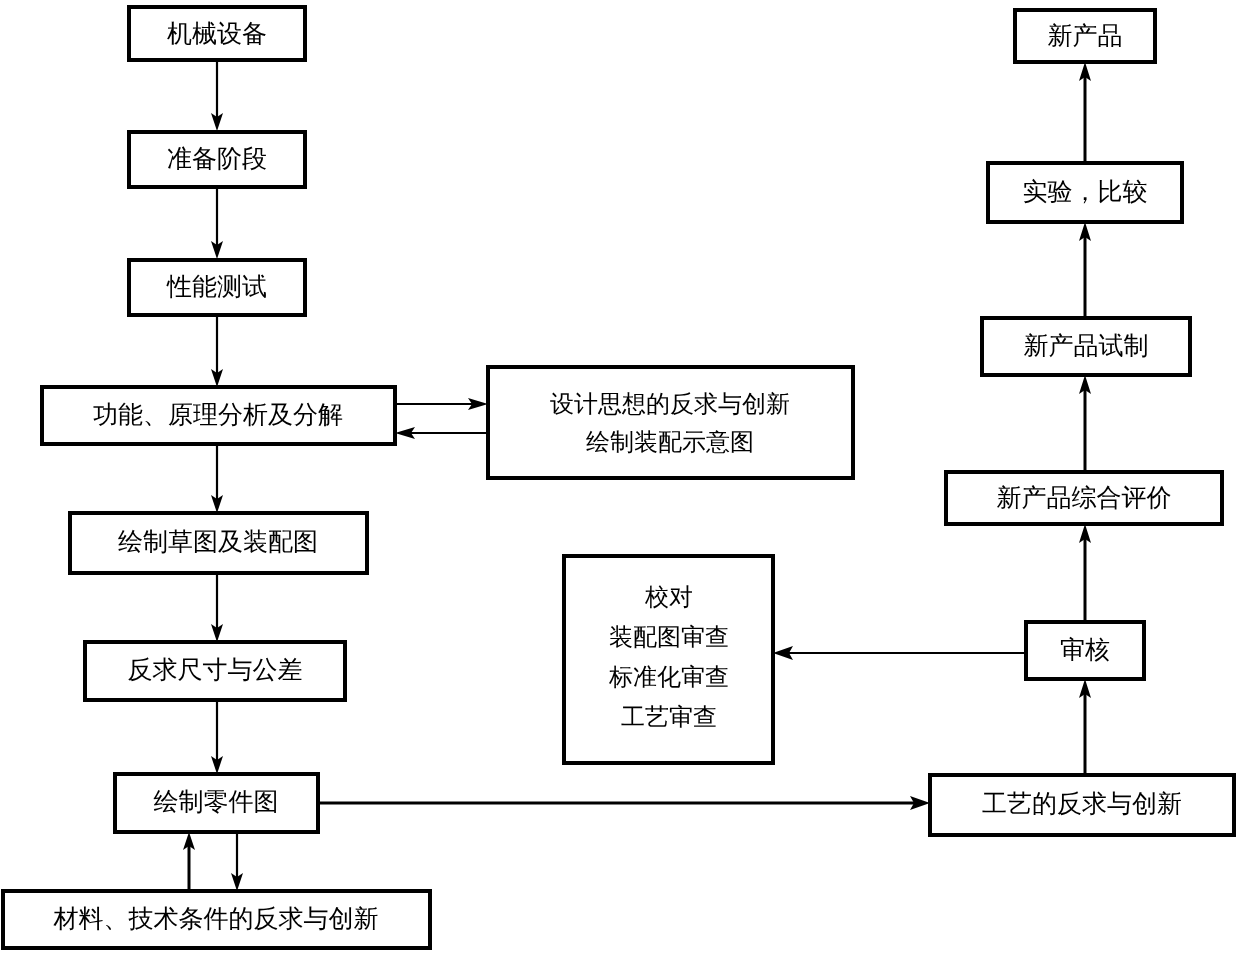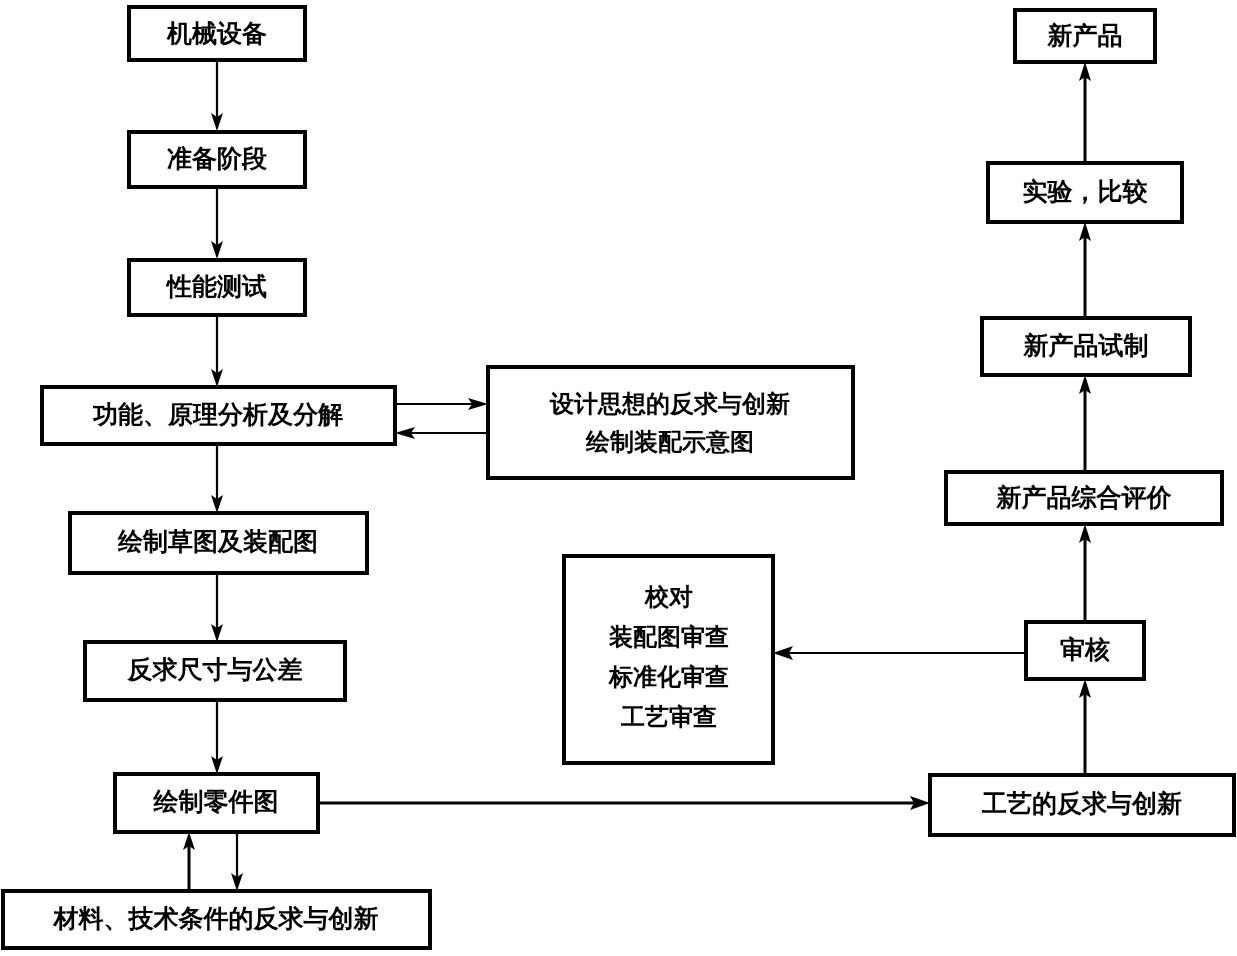--- a/index.html
+++ b/index.html
@@ -8,21 +8,20 @@
     padding: 0;
     background: #ffffff;
   }
   #diagram-root {
     position: relative;
     width: 1237px;
     height: 956px;
     background: #ffffff;
     font-family: "DejaVu Sans", "Liberation Sans", sans-serif;
     overflow: hidden;
-    font-weight: bold;
   }
   svg.flow-canvas {
     position: absolute;
     left: 0;
     top: 0;
     width: 1237px;
     height: 956px;
   }
   .node-box {
     fill: #ffffff;

